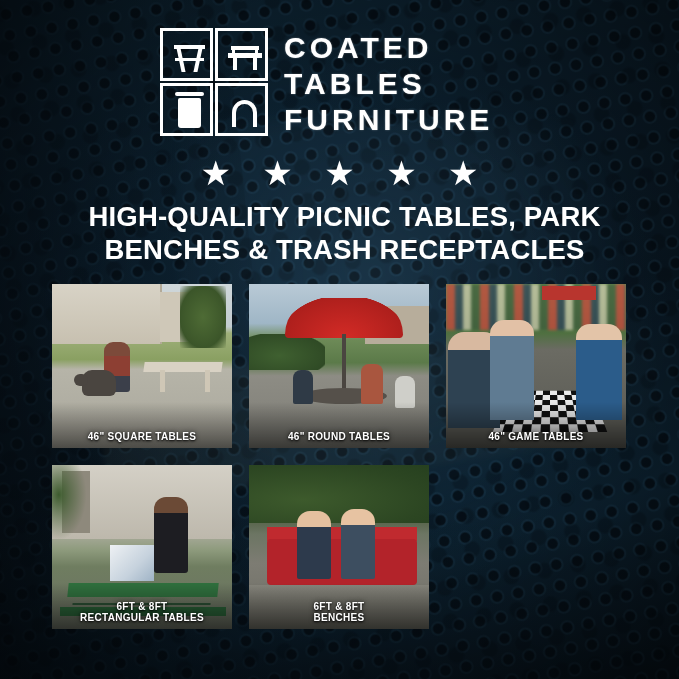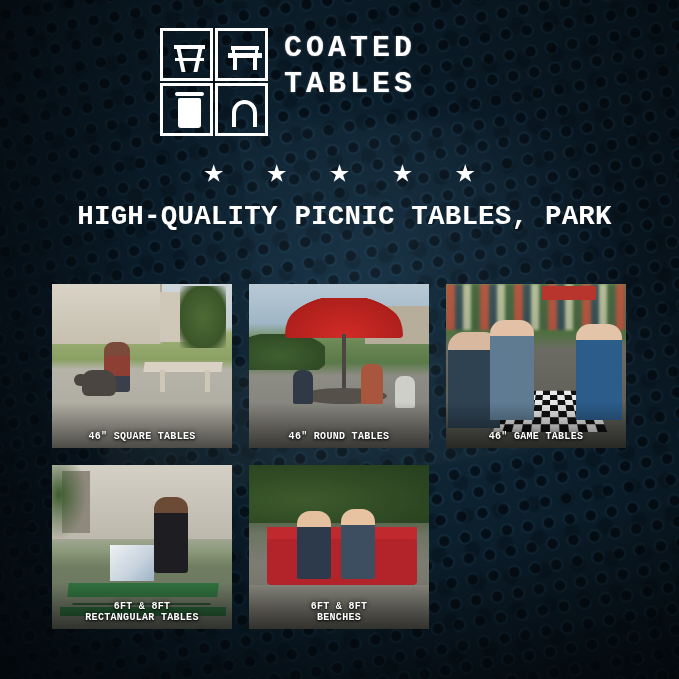--- a/index.html
+++ b/index.html
@@ -12,21 +12,20 @@
     height: 679px;
     overflow: hidden;
     font-family: "Liberation Sans", sans-serif;
   }
   #stage {
     position: relative;
     width: 679px;
     height: 679px;
     overflow: hidden;
     background: #10202c;
-    font-family: Liberation Mono, monospace;
   }
 
   
   .bg-base {
     position: absolute;
     inset: 0;
     background:
       radial-gradient(ellipse 70% 55% at 50% 46%, rgba(30,78,110,0.55) 0%, rgba(12,30,44,0.0) 70%),
       linear-gradient(160deg, #16394f 0%, #0e2433 28%, #0c1c28 55%, #112e41 78%, #0a151d 100%);
   }
@@ -464,27 +463,29 @@
         <div class="cell cell-bl">
           <div class="g-trash"></div>
         </div>
         <div class="cell cell-br">
           <div class="g-arch"></div>
         </div>
       </div>
       <div class="logo-text">
         <div class="logo-line">COATED</div>
         <div class="logo-line">TABLES</div>
+        <div class="logo-line">FURNITURE</div>
       </div>
     </div>
 
     <div class="stars">★ ★ ★ ★ ★</div>
 
     <div class="headline">
       <div>HIGH-QUALITY PICNIC TABLES, PARK</div>
+      <div>BENCHES &amp; TRASH RECEPTACLES</div>
     </div>
 
     <div class="grid">
 
       <div class="tile">
         <div class="ph1">
           <div class="bld"></div>
             <div class="bld2"></div>
             <div class="tree"></div>
           <div class="table"></div>

